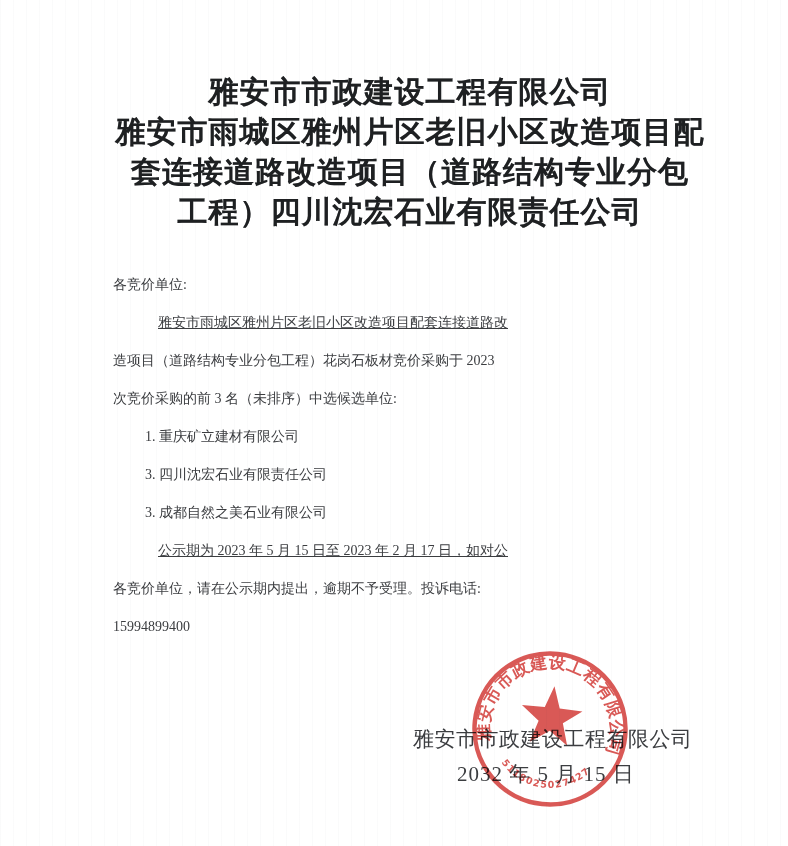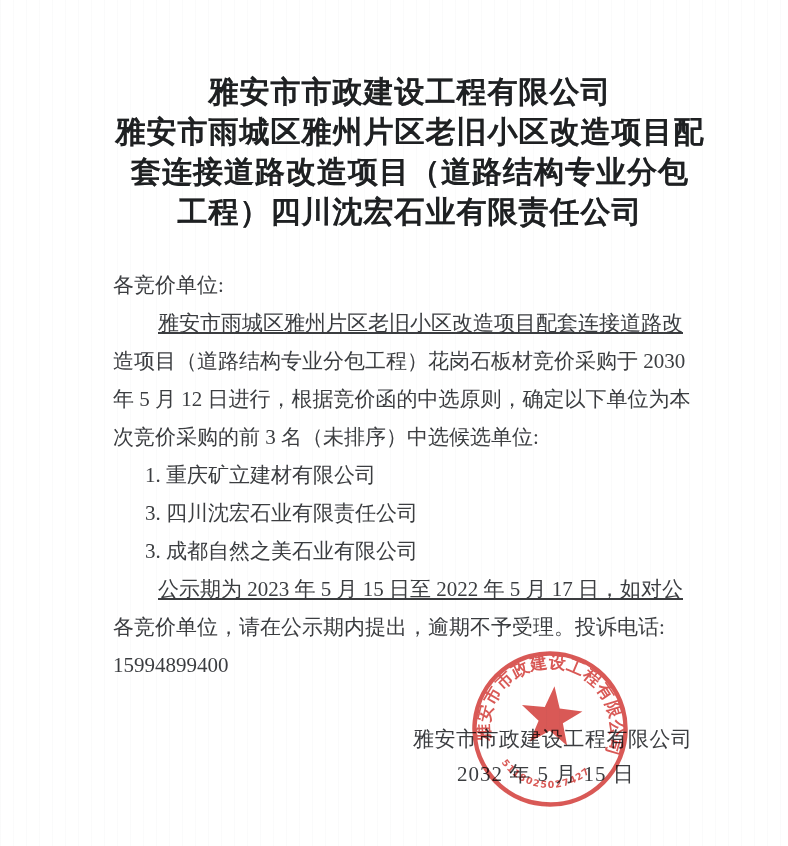--- a/index.html
+++ b/index.html
@@ -31,21 +31,21 @@
     letter-spacing: 1px;
     color: #1e2022;
     text-shadow: 0 0 0.6px rgba(30,32,34,0.55);
     white-space: nowrap;
   }
   .doc-body {
     position: absolute;
     left: 113px;
     top: 266px;
     width: 580px;
-    font-size: 21px;
+    font-size: 14px;
     line-height: 38px;
     color: #3b3d40;
     white-space: nowrap;
   }
   .doc-body .indent { text-indent: 45px; text-decoration: underline; }
   .doc-body .list   { text-indent: 32px; }
   .sig-company {
     position: absolute;
     left: 413px;
     top: 725px;
@@ -88,27 +88,26 @@
   <header class="title">
     <div>雅安市市政建设工程有限公司</div>
     <div>雅安市雨城区雅州片区老旧小区改造项目配</div>
     <div>套连接道路改造项目（道路结构专业分包</div>
     <div>工程）四川沈宏石业有限责任公司</div>
   </header>
 
   <main class="doc-body">
     <div>各竞价单位:</div>
     <div class="indent">雅安市雨城区雅州片区老旧小区改造项目配套连接道路改</div>
-    <div>造项目（道路结构专业分包工程）花岗石板材竞价采购于 2030</div>
-    <div>年 5 月 12 日进行，根据竞价函的中选原则，确定以下单位为本</div>
+    <div>造项目（道路结构专业分包工程）花岗石板材竞价采购于 2023</div>
     <div>次竞价采购的前 3 名（未排序）中选候选单位:</div>
     <div class="list">1. 重庆矿立建材有限公司</div>
     <div class="list">3. 四川沈宏石业有限责任公司</div>
     <div class="list">3. 成都自然之美石业有限公司</div>
-    <div class="indent">公示期为 2023 年 5 月 15 日至 2022 年 5 月 17 日，如对公</div>
+    <div class="indent">公示期为 2023 年 5 月 15 日至 2023 年 2 月 17 日，如对公</div>
     <div>各竞价单位，请在公示期内提出，逾期不予受理。投诉电话:</div>
     <div>15994899400</div>
   </main>
 
   <div class="sig-company">雅安市市政建设工程有限公司</div>
   <div class="sig-date">2032 年 5 月 15 日</div>
 
   <svg class="seal" viewBox="0 0 168 168" xmlns="http://www.w3.org/2000/svg" aria-hidden="true">
     <defs>
       <path id="arc-top" d="M 26,102.8 A 61,61 0 1 1 142,102.8" fill="none"></path>

